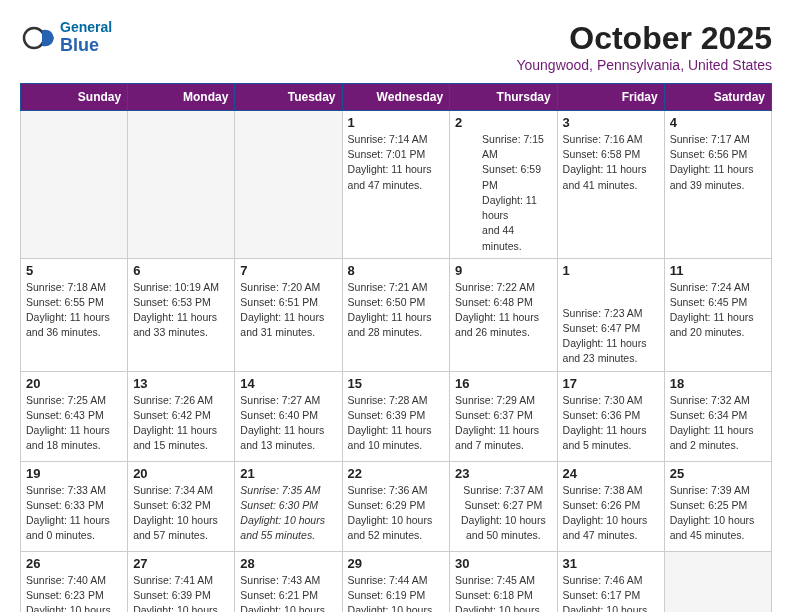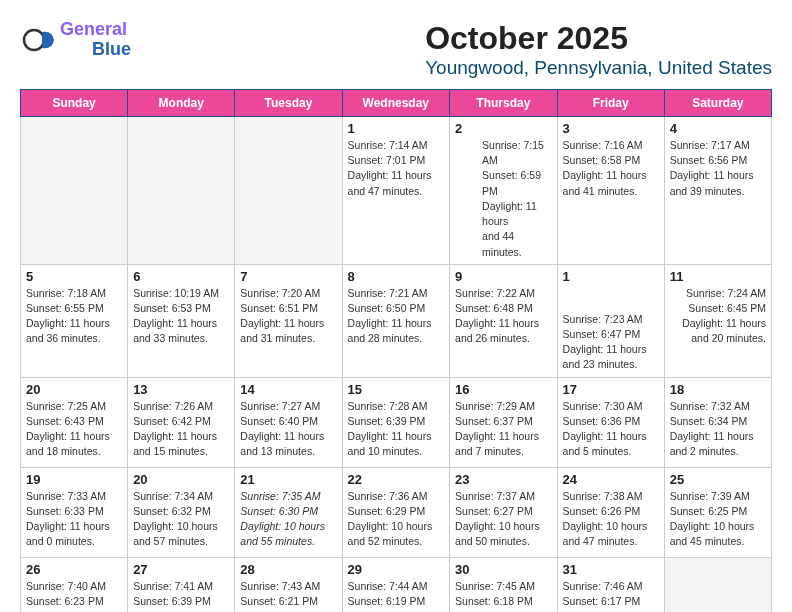--- a/index.html
+++ b/index.html
@@ -19,55 +19,55 @@
     .logo {
       display: flex;
       align-items: center;
     }
     .logo-text {
       display: flex;
       flex-direction: column;
       line-height: 1.1;
     }
     .logo-general {
-      font-size: 18px;
-      font-weight: bold;
-      color: #8b5cf6;
+      font-size: 14px;
+      font-weight: bold;
+      color: #0369a1;
     }
     .logo-blue {
       font-size: 18px;
       font-weight: bold;
       color: #2563b0;
-      margin-left: 32px;
     }
     .logo-icon {
       width: 36px;
       height: 36px;
       margin-right: 4px;
     }
     .title-block {
+      text-align: right;
     }
     .month-title {
       font-size: 32px;
       font-weight: bold;
       color: #222;
     }
     .location-title {
-      font-size: 19px;
-      color: #0c4a6e;
+      font-size: 14px;
+      color: #701a75;
     }
     .calendar {
       width: 100%;
       border-collapse: collapse;
       font-size: 11px;
     }
     .calendar th {
-      background: #ec4899;
+      background: #701a75;
       color: #fff;
-      text-align: center;
+      text-align: right;
       padding: 6px 6px;
       font-size: 12px;
       font-weight: bold;
       border: 1px solid #1e4f99;
     }
     .calendar td {
       border: 1px solid #ccc;
       vertical-align: top;
       padding: 4px 5px;
       width: 108px;
@@ -194,21 +194,21 @@
         </td>
         <td>
           <div class="day-number">1</div>
           <div class="day-info" style="white-space: pre-line; margin-top: 28px;">Sunrise: 7:23 AM
 Sunset: 6:47 PM
 Daylight: 11 hours
 and 23 minutes.</div>
         </td>
         <td>
           <div class="day-number">11</div>
-          <div class="day-info" style="white-space: pre-line; text-align: right;">Sunrise: 7:24 AM
+          <div class="day-info" style="white-space: pre-line;">Sunrise: 7:24 AM
 Sunset: 6:45 PM
 Daylight: 11 hours
 and 20 minutes.</div>
         </td>
       </tr>
       <tr>
         <td>
           <div class="day-number">20</div>
           <div class="day-info" style="white-space: pre-line;">Sunrise: 7:25 AM
 Sunset: 6:43 PM
@@ -282,21 +282,21 @@
         </td>
         <td>
           <div class="day-number">22</div>
           <div class="day-info" style="white-space: pre-line;">Sunrise: 7:36 AM
 Sunset: 6:29 PM
 Daylight: 10 hours
 and 52 minutes.</div>
         </td>
         <td>
           <div class="day-number">23</div>
-          <div class="day-info" style="white-space: pre-line;">Sunrise: 7:37 AM
+          <div class="day-info" style="white-space: pre-line; text-align: center;">Sunrise: 7:37 AM
 Sunset: 6:27 PM
 Daylight: 10 hours
 and 50 minutes.</div>
         </td>
         <td>
           <div class="day-number">24</div>
           <div class="day-info" style="white-space: pre-line;">Sunrise: 7:38 AM
 Sunset: 6:26 PM
 Daylight: 10 hours
 and 47 minutes.</div>

